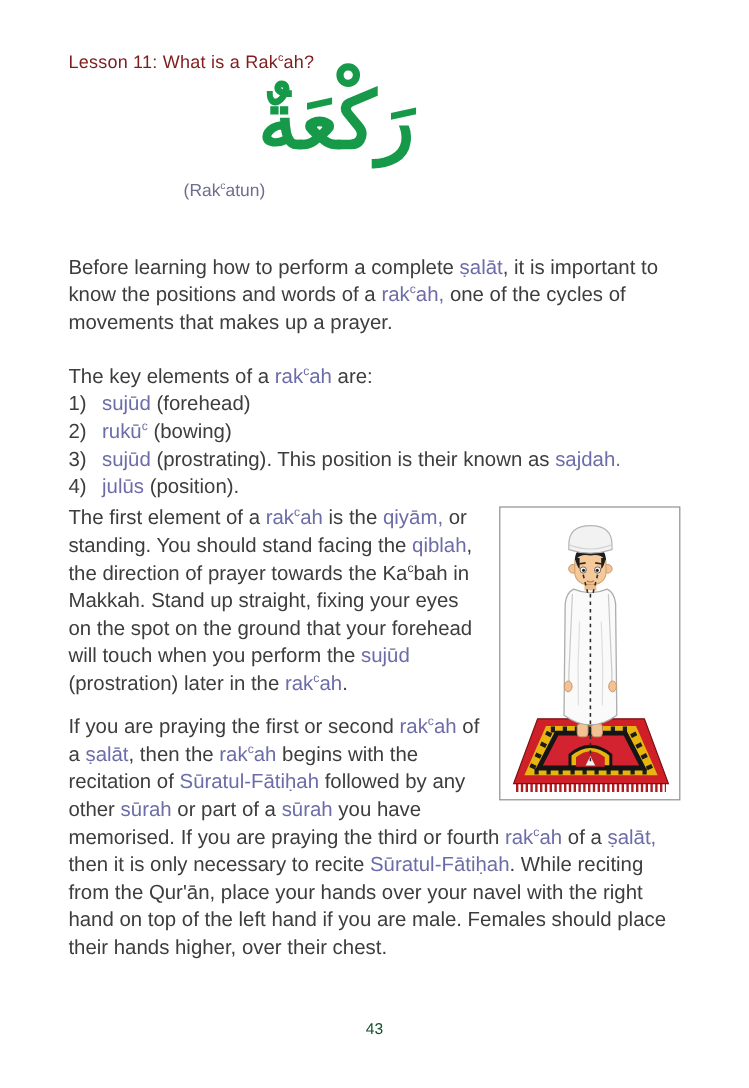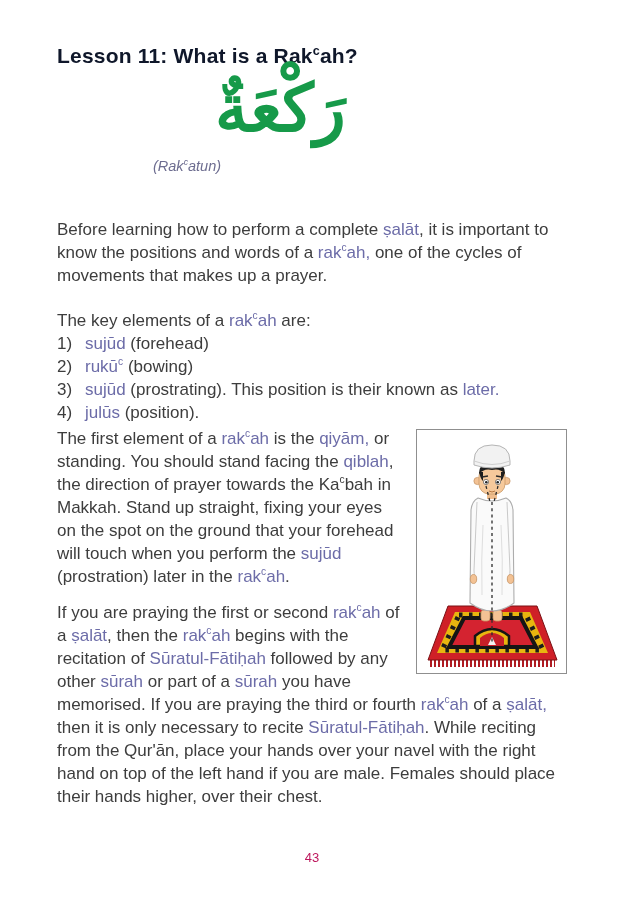--- a/index.html
+++ b/index.html
@@ -6,35 +6,35 @@
   html,body { background:#ffffff; }
   body {
     width:624px; height:907px; overflow:hidden; position:relative;
     font-family:"Liberation Sans","DejaVu Sans",sans-serif;
   }
   .page {
     position:relative; width:624px; height:907px;
     padding:44px 57px 0 57px; background:#ffffff;
   }
   .lesson-title {
-    font-size:21px; font-weight:bold; color:#0f172a;
+    font-size:15px; font-weight:normal; color:#7f1d1d;
     letter-spacing:0.2px; margin-bottom:0;
   }
   sup { font-size:0.60em; vertical-align:super; line-height:0; }
 
   
   .calligraphy { position:relative; height:150px; }
   .arabic-word {
     position:absolute; left:158px; top:0px;
     font-family:Liberation Serif, serif;
     font-size:66px; line-height:1.25; color:#169a49; font-weight:bold;
   }
   .arabic-caption {
     position:absolute; left:96px; top:90px;
-    font-style:italic; font-size:14.5px; color:#6d6d90;
+    font-size:14.5px; color:#6d6d90;
   }
 
   
   .bodytext, .list-row { font-size:17px; line-height:23px; color:#3d3d3d; }
   .term { color:#6c6ca8; }
   .para { margin-bottom:22px; }
   .list-block { margin-bottom:3px; }
   .list-row { display:flex; }
   .list-num { width:28px; flex:none; }
   .list-text { flex:1; }
@@ -44,21 +44,21 @@
   .figure-box {
     float:right; width:151px; height:245px;
     border:1px solid #8f8f8f; background:#fff;
     margin-left:13px; margin-bottom:6px; margin-top:2px;
   }
   .figure-box svg { display:block; width:100%; height:100%; }
   .p3 { margin-bottom:13px; }
 
   .page-number {
     position:absolute; bottom:42px; left:0; width:624px;
-    text-align:center; font-size:13px; color:#be185d;
+    text-align:center; font-size:13px; color:#14532d;
   }
 </style>
 </head>
 <body>
 
 <div class="page">
 
   <h1 class="lesson-title"><span>Lesson 11: What is a Rak<sup>c</sup>ah?</span></h1>
 
   <div class="calligraphy">
@@ -73,21 +73,21 @@
     <div class="list-row">
       <span class="list-num">1)</span>
       <span class="list-text"><span></span><span class="term">sujūd</span><span> (forehead)</span></span>
     </div>
     <div class="list-row">
       <span class="list-num">2)</span>
       <span class="list-text"><span></span><span class="term">rukū<sup>c</sup></span><span> (bowing)</span></span>
     </div>
     <div class="list-row">
       <span class="list-num">3)</span>
-      <span class="list-text"><span></span><span class="term">sujūd</span><span> (prostrating). This position is their known as </span><span class="term">later.</span><span></span></span>
+      <span class="list-text"><span></span><span class="term">sujūd</span><span> (prostrating). This position is their known as </span><span class="term">sajdah.</span><span></span></span>
     </div>
     <div class="list-row">
       <span class="list-num">4)</span>
       <span class="list-text"><span></span><span class="term">julūs</span><span> (position).</span></span>
     </div>
   </div>
 
   <div class="wrap-section">
 
     <div class="figure-box">

